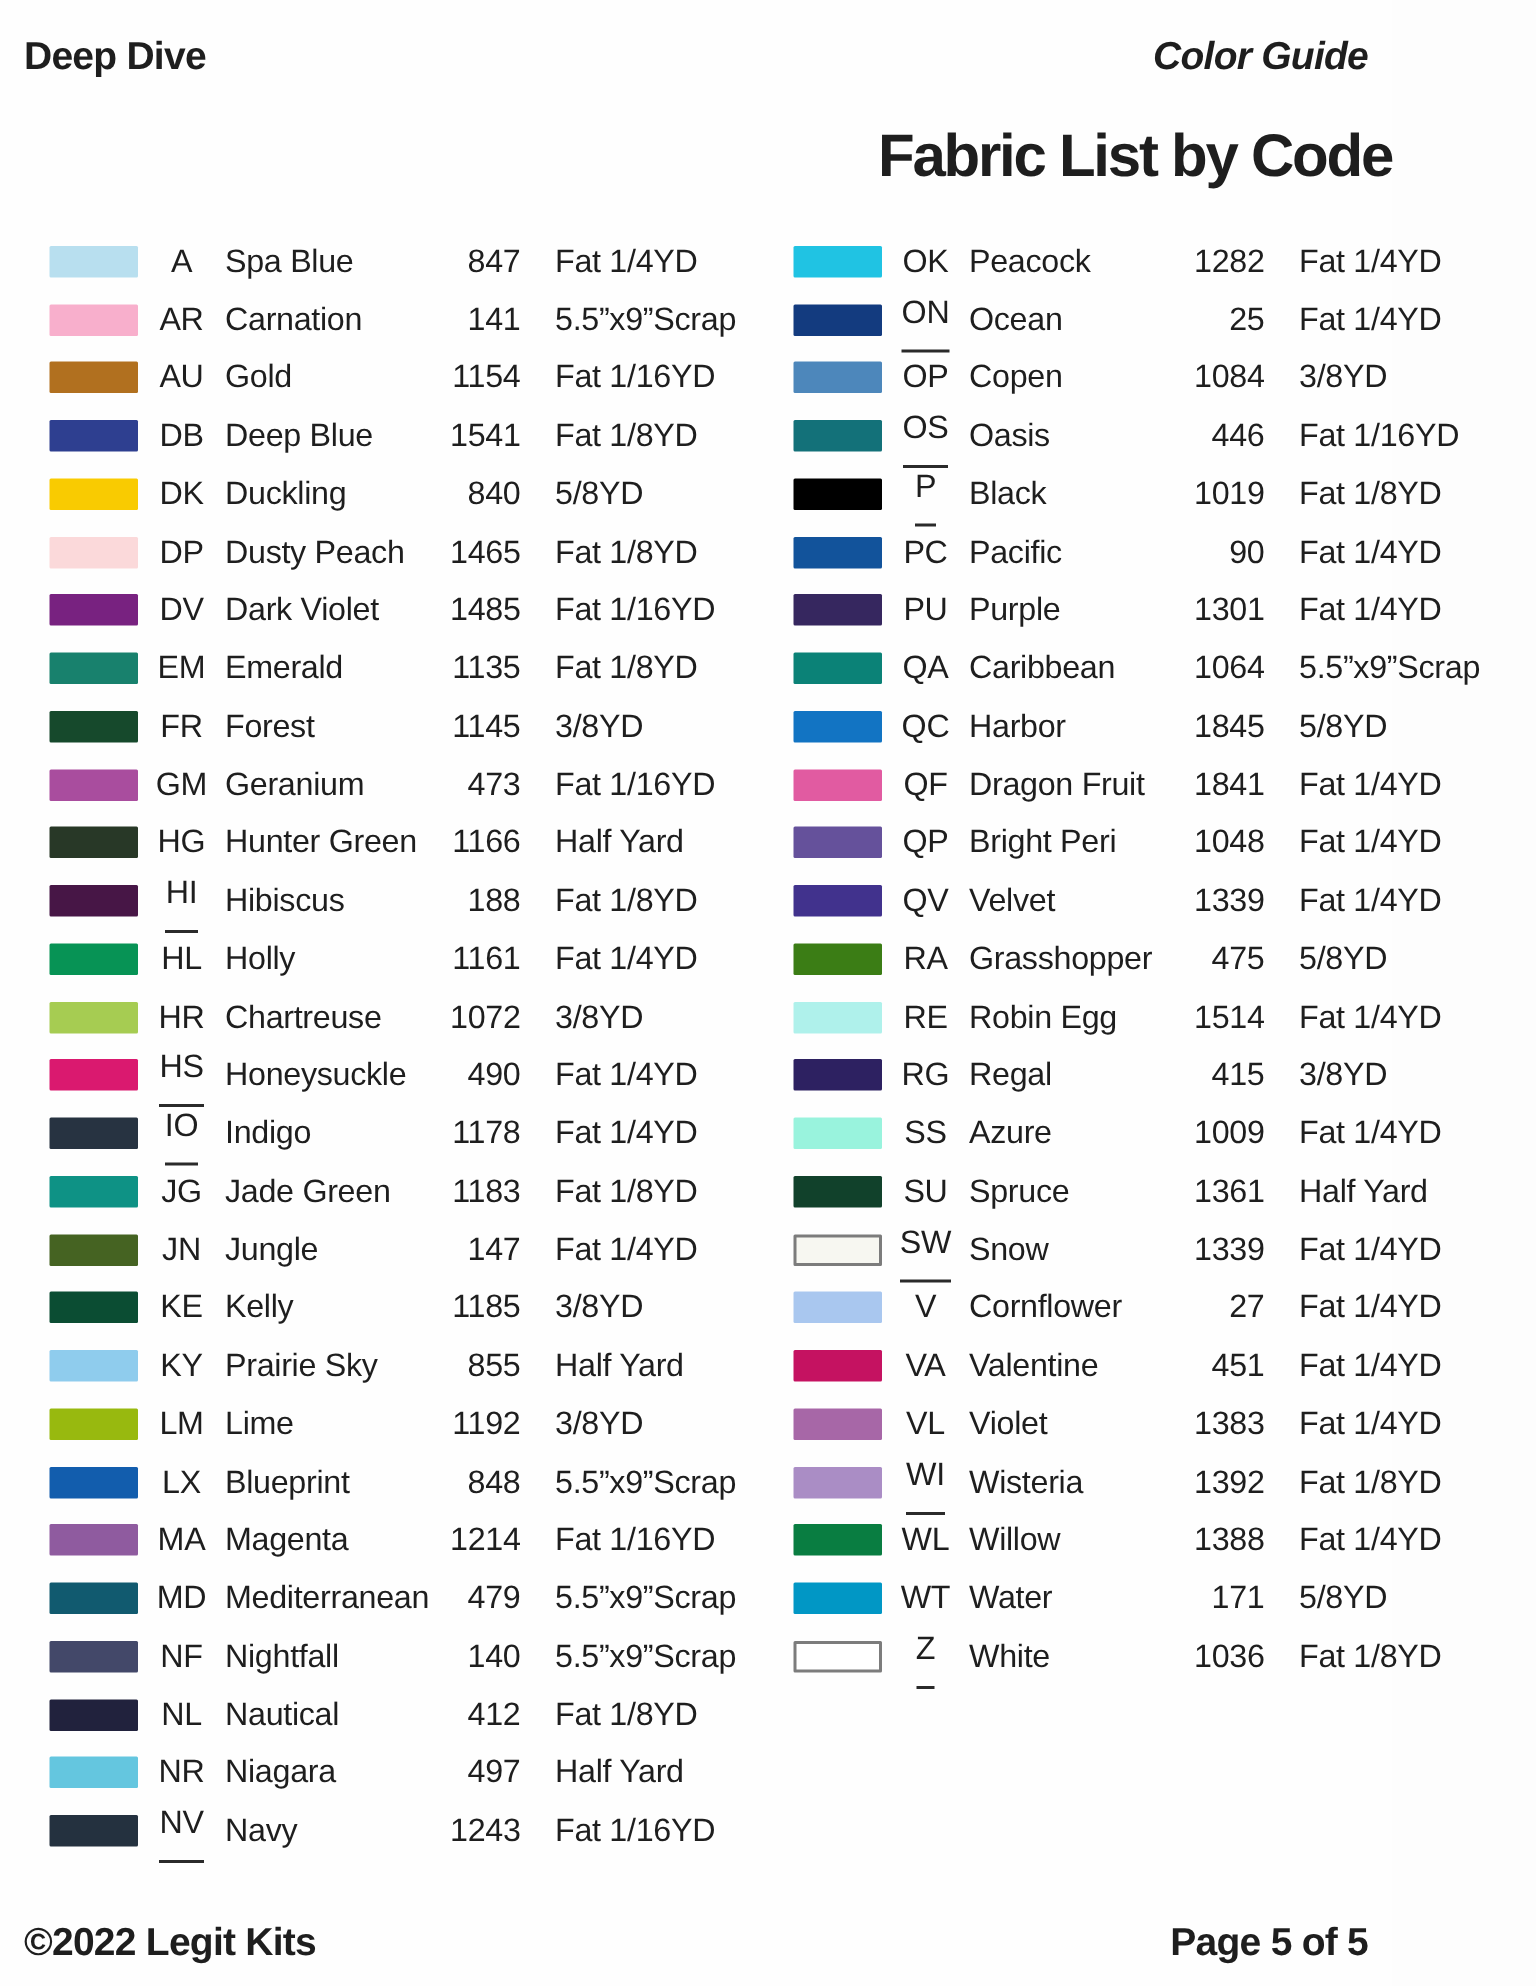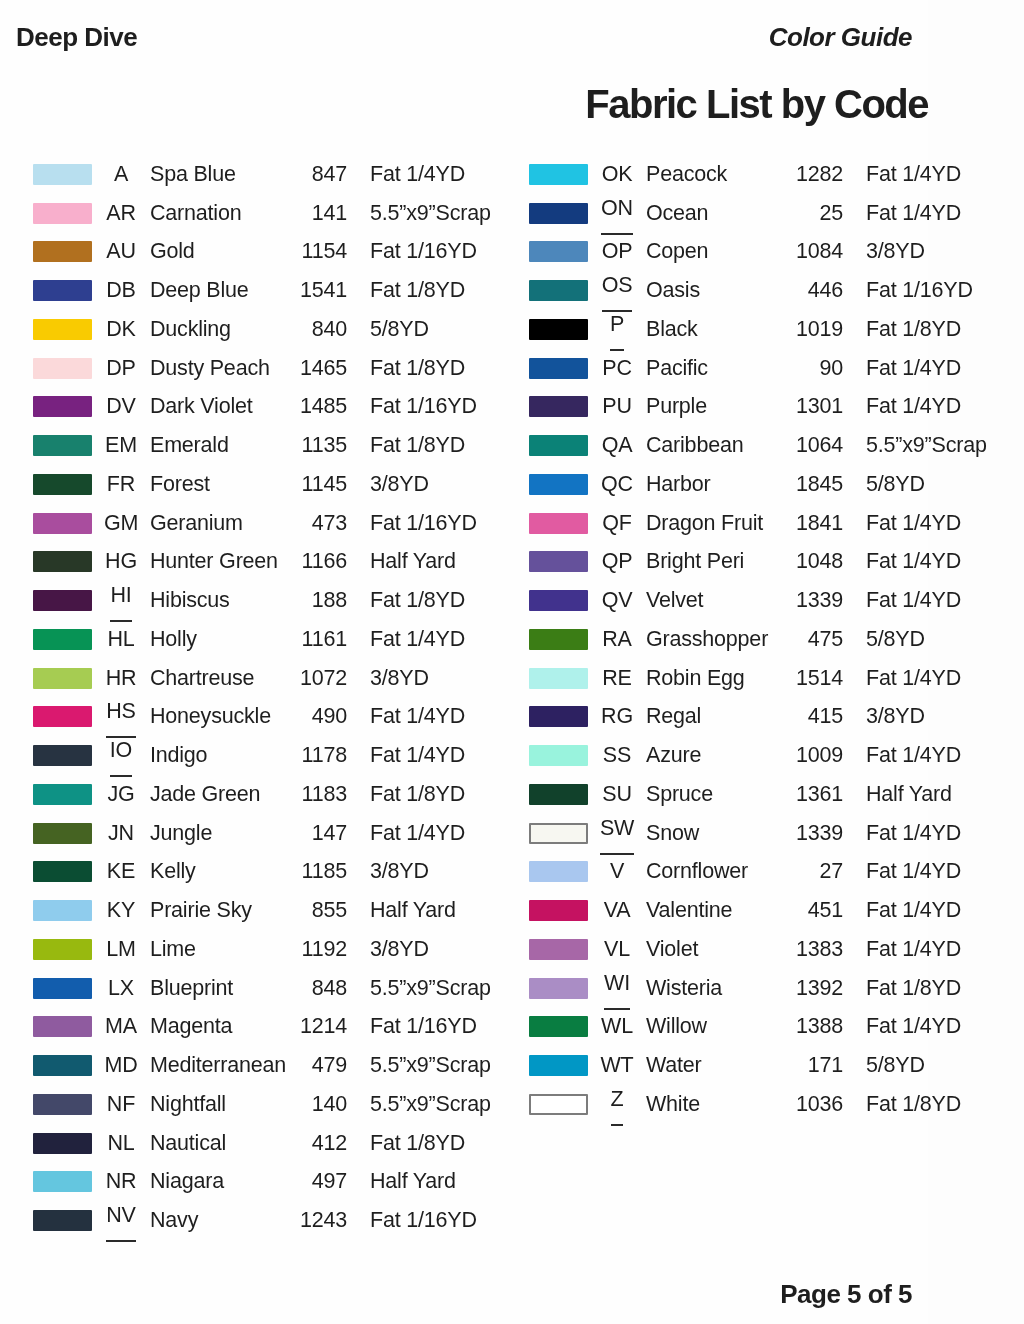--- a/index.html
+++ b/index.html
@@ -404,14 +404,15 @@
   </div>
       <div class="row">
     <div class="sw bordered" style="background: rgb(255, 255, 255);"></div>
     <div class="code u"><span>Z</span></div>
     <div class="name">White</div>
     <div class="num">1036</div>
     <div class="qty">Fat 1/8YD</div>
   </div>
     </div>
 
+  <div class="ftr-left">©2022 Legit Kits</div>
   <div class="ftr-right">Page 5 of 5</div>
 </div>
 
 </body></html>

